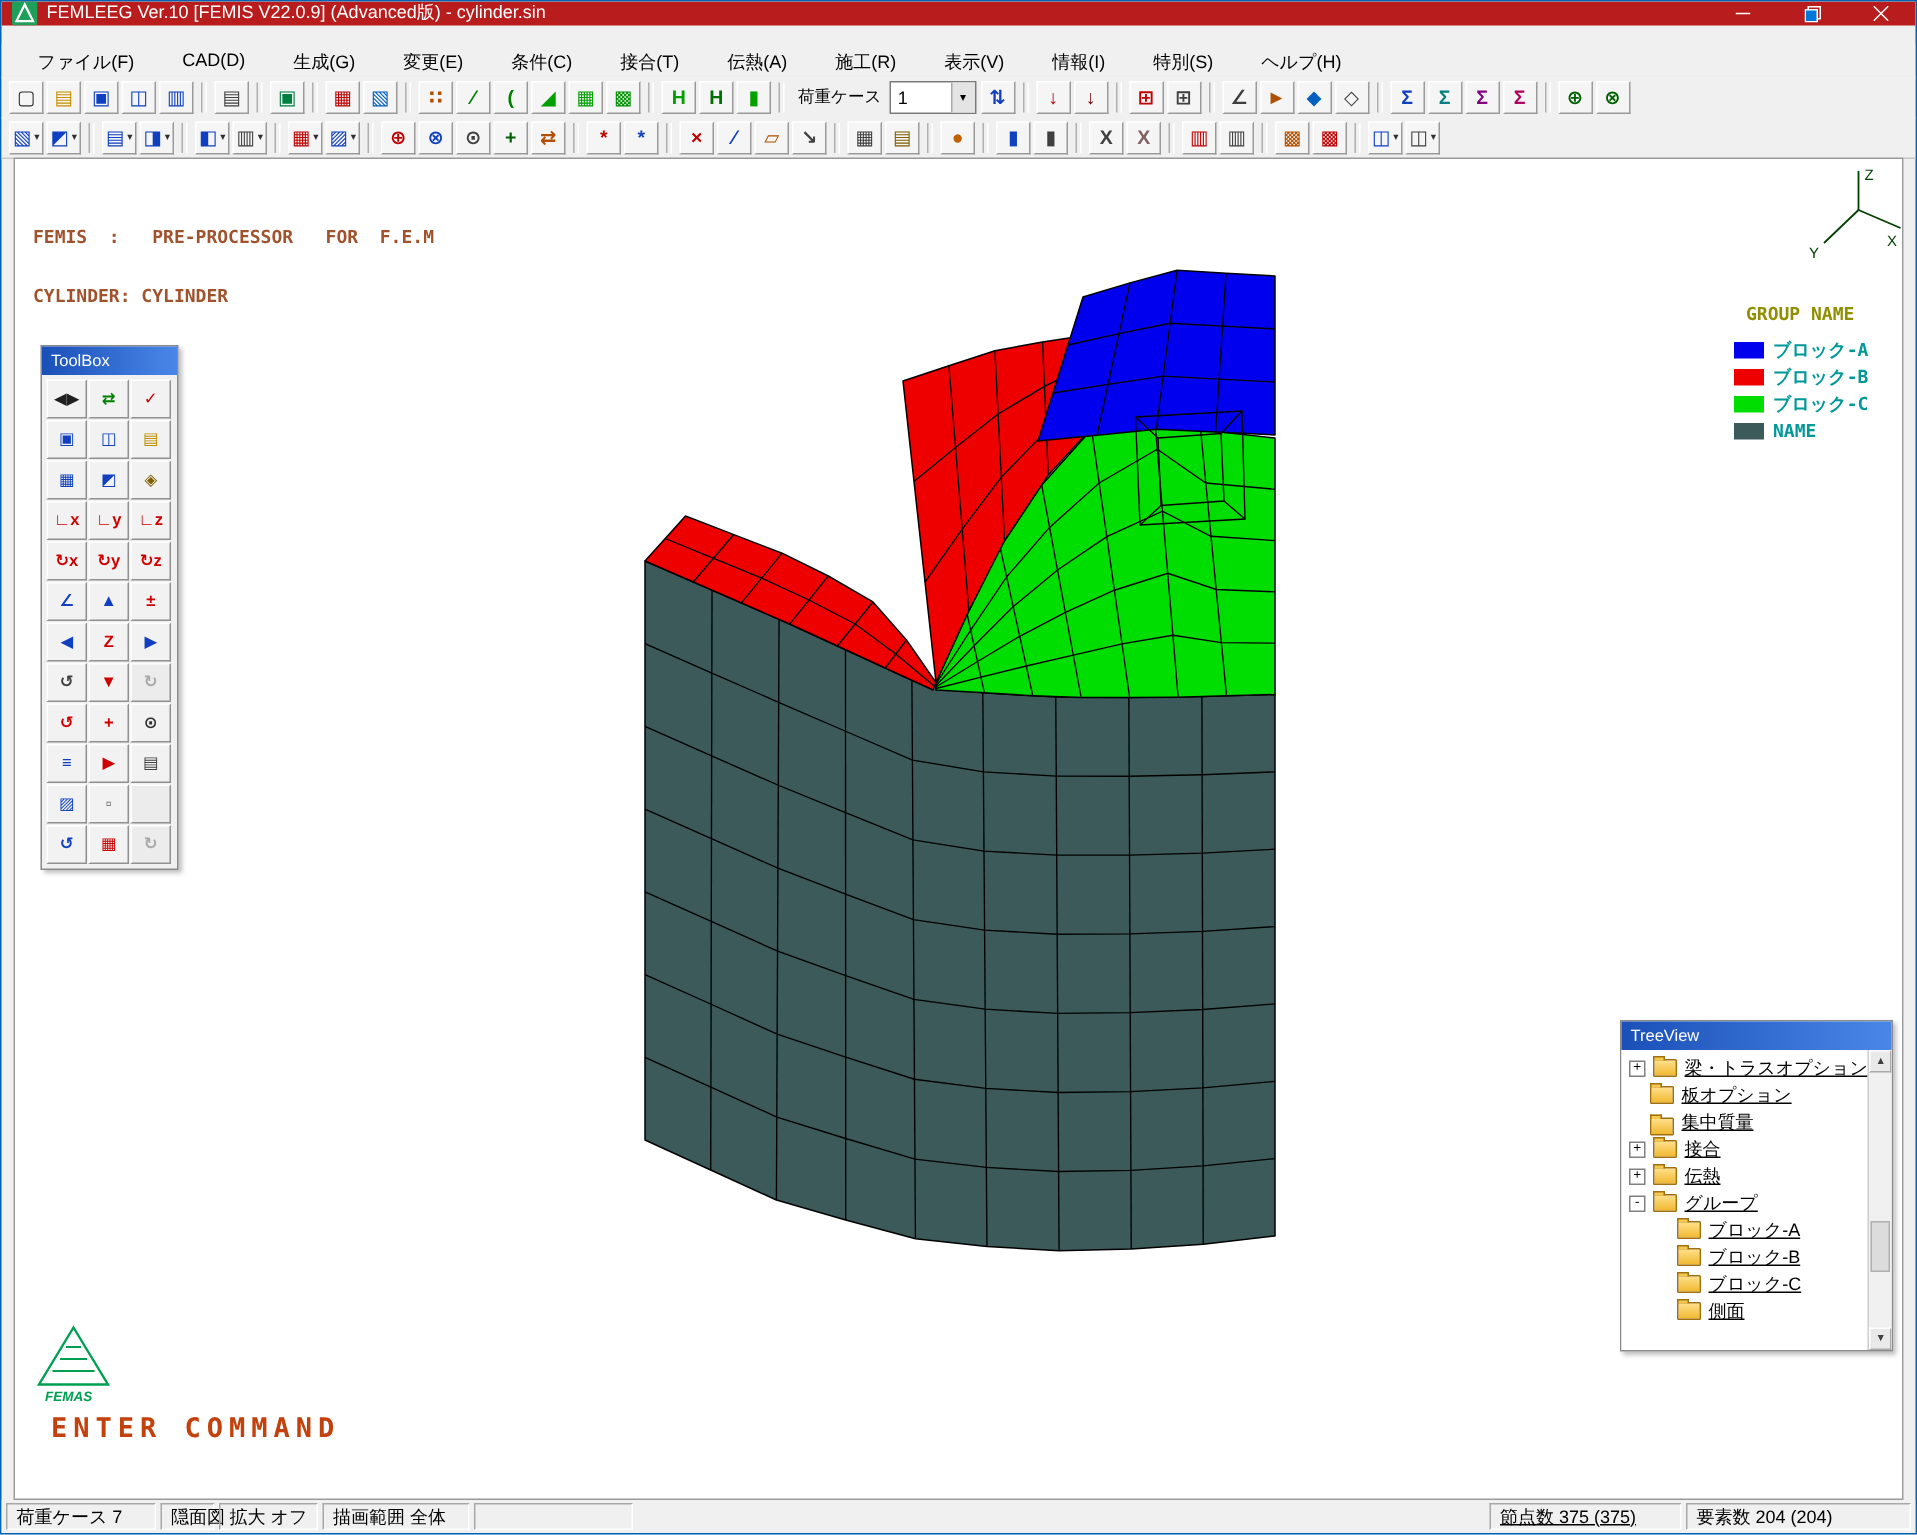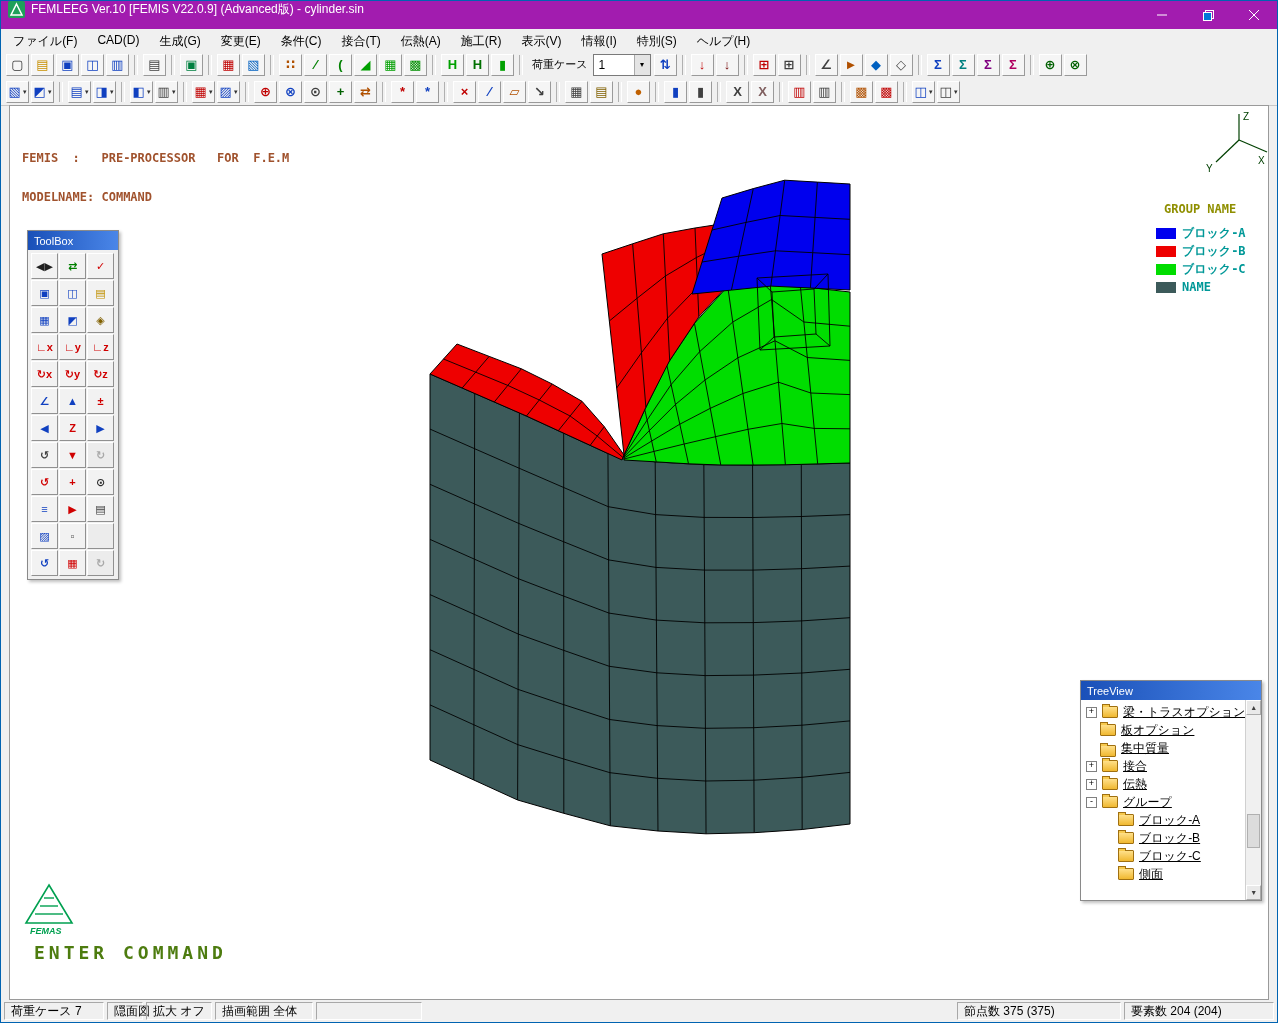--- a/index.html
+++ b/index.html
@@ -2,30 +2,30 @@
 <html><head>
 <meta charset="utf-8">
 <style>
   html,body{margin:0;padding:0;}
   body{
     width:1278px;height:1023px;position:relative;overflow:hidden;
     background:#f0f0f0;font-family:"Liberation Sans","DejaVu Sans",sans-serif;
     border:1px solid #0063b1;box-sizing:border-box;
   }
   
-  .titlebar{position:absolute;top:0;left:0;right:0;height:28px;background:#a21caf;color:#fff;
-    display:flex;align-items:flex-start;}
+  .titlebar{position:absolute;top:0;left:0;right:0;height:16px;background:#b91c1c;color:#fff;
+    display:flex;align-items:flex-end;}
   .app-icon{width:17px;height:17px;margin:0 6px 0 7px;flex:none;}
   .title-text{font-size:12px;white-space:nowrap;}
   .win-btns{margin-left:auto;display:flex;height:100%;}
   .win-btn{width:46px;height:100%;display:flex;align-items:center;justify-content:center;}
   
   .menubar{position:absolute;top:28px;left:0;right:0;height:22px;background:#f0f0f0;
     display:flex;align-items:stretch;font-size:12px;border-bottom:1px solid #e3e3e3;}
-  .menu-item{padding:4px 8px 0 12px;color:#000;}
+  .menu-item{padding:4px 8px 0 24px;color:#000;}
   
   .toolbar{position:absolute;left:0;right:0;background:#f0f0f0;display:flex;align-items:center;padding-left:4px;}
   #toolbar1{top:50px;height:27px;border-bottom:1px solid #e0e0e0;}
   #toolbar2{top:77px;height:27px;border-bottom:1px solid #c8c8c8;}
   .tbtn{min-width:23px;height:22px;margin:0 1px;padding:0 1px;display:flex;align-items:center;justify-content:center;
     font-size:13px;line-height:1;background:#f5f5f5;border:1px solid;border-color:#ffffff #9a9a9a #9a9a9a #ffffff;box-sizing:border-box;}
   .tbtn .glyph{font-weight:bold;}
   .tsep{width:2px;height:20px;border-left:1px solid #b0b0b0;border-right:1px solid #ffffff;margin:0 4px;}
   .dd{font-size:7px;margin-left:2px;color:#303030;}
   .tb-label{font-size:11px;margin:0 3px 0 5px;white-space:nowrap;}
@@ -438,21 +438,21 @@
         <polygon points="39,779 62,817 16,817" fill="none" stroke="#00a050" stroke-width="1.6"></polygon>
         <line x1="34" y1="792" x2="44" y2="792" stroke="#00a050" stroke-width="1.4"></line>
         <line x1="30" y1="800" x2="48" y2="800" stroke="#00a050" stroke-width="1.4"></line>
         <line x1="25" y1="808" x2="53" y2="808" stroke="#00a050" stroke-width="1.4"></line>
         <text x="20" y="828" fill="#00a050" font-size="9" font-style="italic" font-weight="bold">FEMAS</text>
       </g>
     </svg>
 
   <div class="hdr" id="hdr" style="color: rgb(160, 82, 45);">
     <div>FEMIS  :   PRE-PROCESSOR   FOR  F.E.M</div>
-    <div>MODELNAME: COMMAND</div>
+    <div>CYLINDER: CYLINDER</div>
   </div>
 
   <div class="group-legend">
     <div class="legend-title" id="legend-title" style="color: rgb(143, 143, 0);">GROUP NAME</div>
     <div id="legend-entries">
         <div class="legend-row">
           <span class="legend-swatch" style="background: rgb(0, 0, 238);"></span>
           <span class="legend-label" style="color: rgb(0, 152, 152);">ブロック-A</span>
         </div>
         <div class="legend-row">
@@ -642,25 +642,25 @@
       <div class="scrollbar">
         <div class="sb-btn">▲</div>
         <div class="sb-track">
           <div class="sb-thumb"></div>
         </div>
         <div class="sb-btn">▼</div>
       </div>
     </div>
   </div>
 
-  <div class="command" id="command" style="color: #4d7c0f;">ENTER COMMAND</div>
+  <div class="command" id="command" style="color: #c2410c;">ENTER COMMAND</div>
 </div>
 
 <div class="statusbar" id="statusbar">
     <div class="scell" style="width: 100px;">荷重ケース 7</div>
     <div class="scell" style="width: 36px;">隠面図</div>
     <div class="scell" style="width: 66px;">拡大 オフ</div>
     <div class="scell" style="width: 98px;">描画範囲 全体</div>
     <div class="scell" style="width: 106px;"></div>
     <div class="sspacer"></div>
-    <div class="scell" style="width: 164px;">節点数 375 (375)</div>
+    <div class="scell" style="width: 128px; text-decoration: underline;">節点数 375 (375)</div>
     <div class="scell" style="width: 150px;">要素数 204 (204)</div>
   </div>
 
 </body></html>

